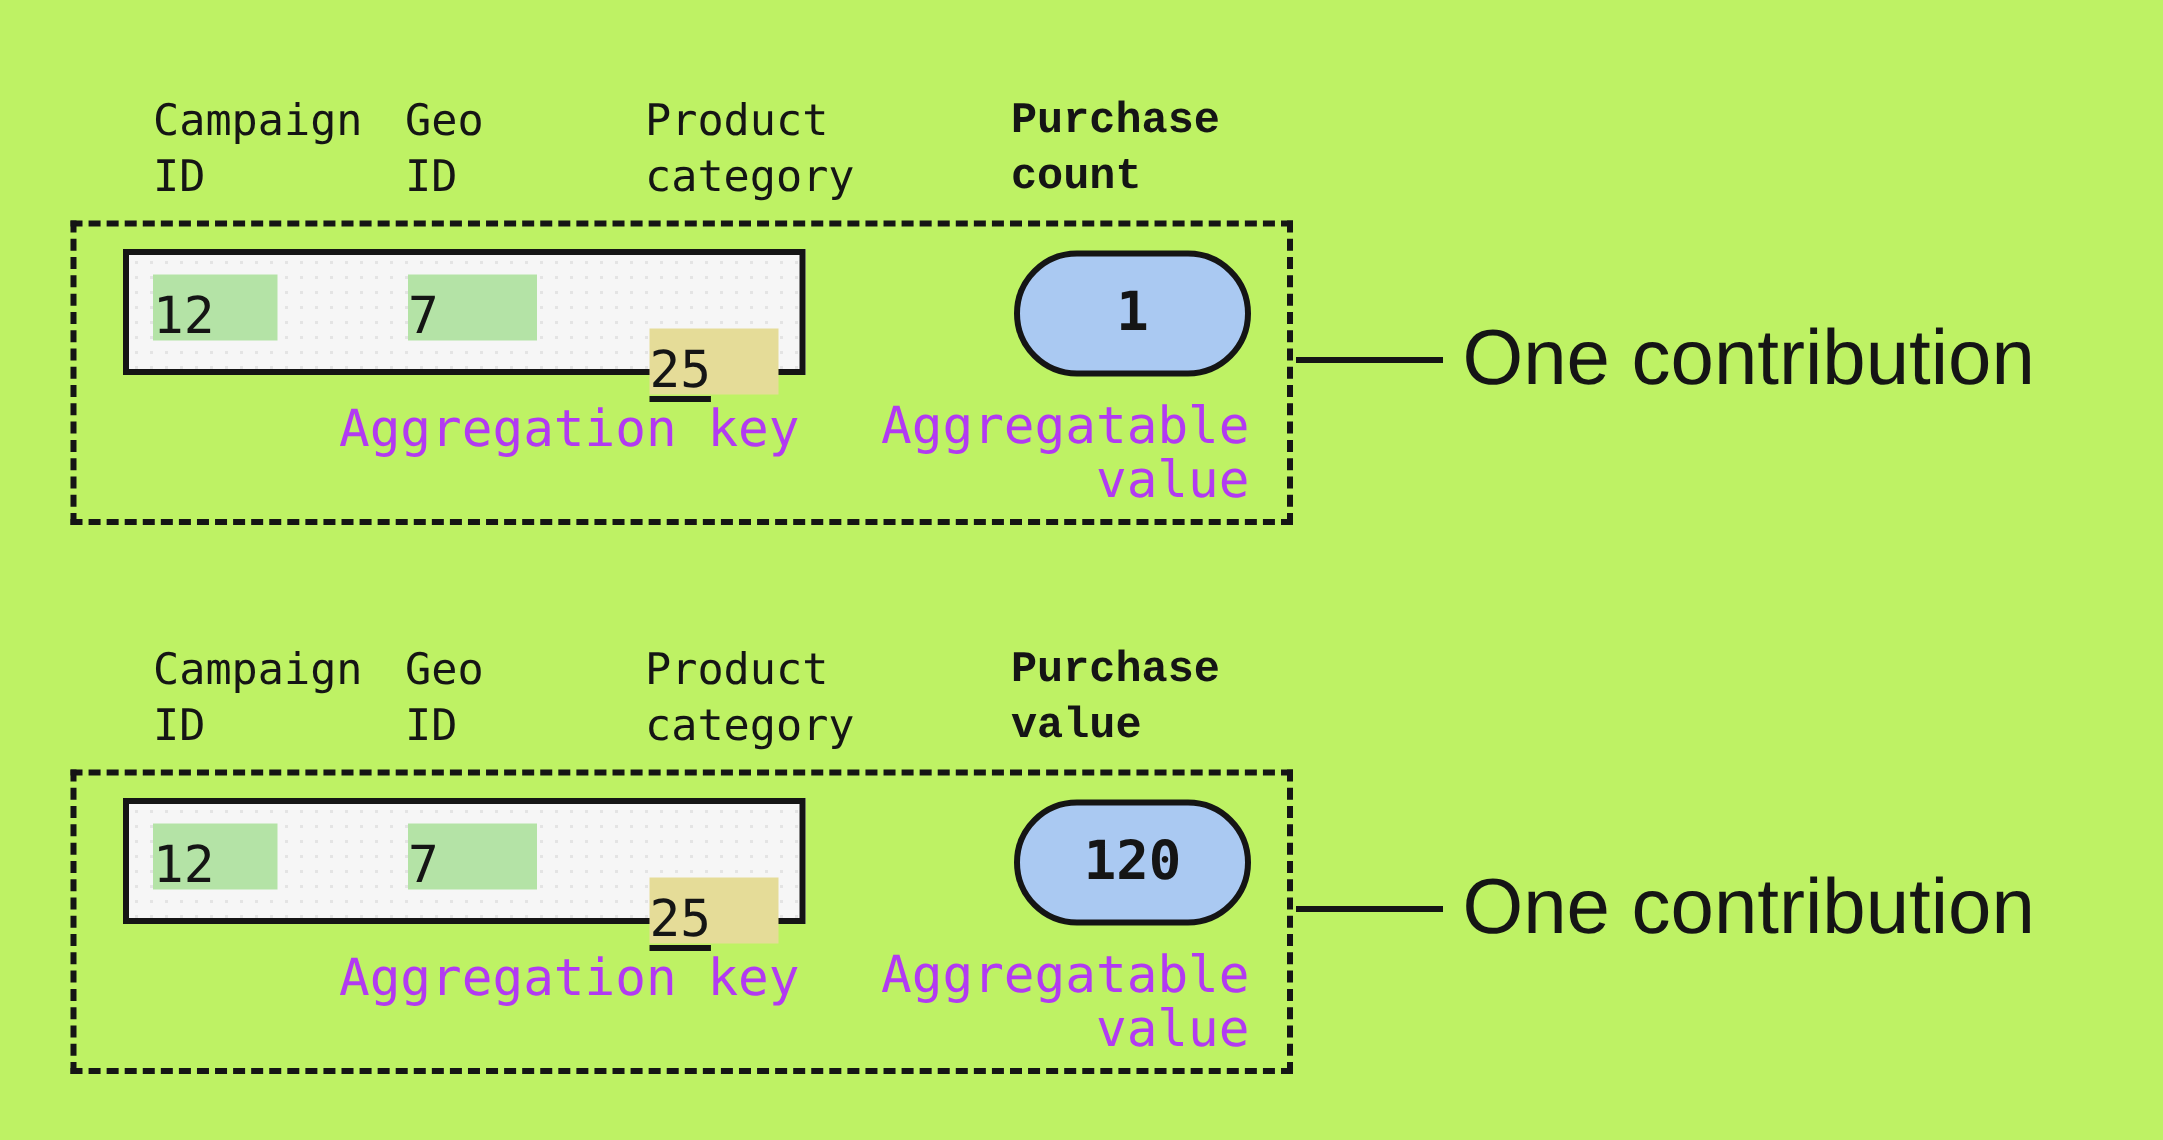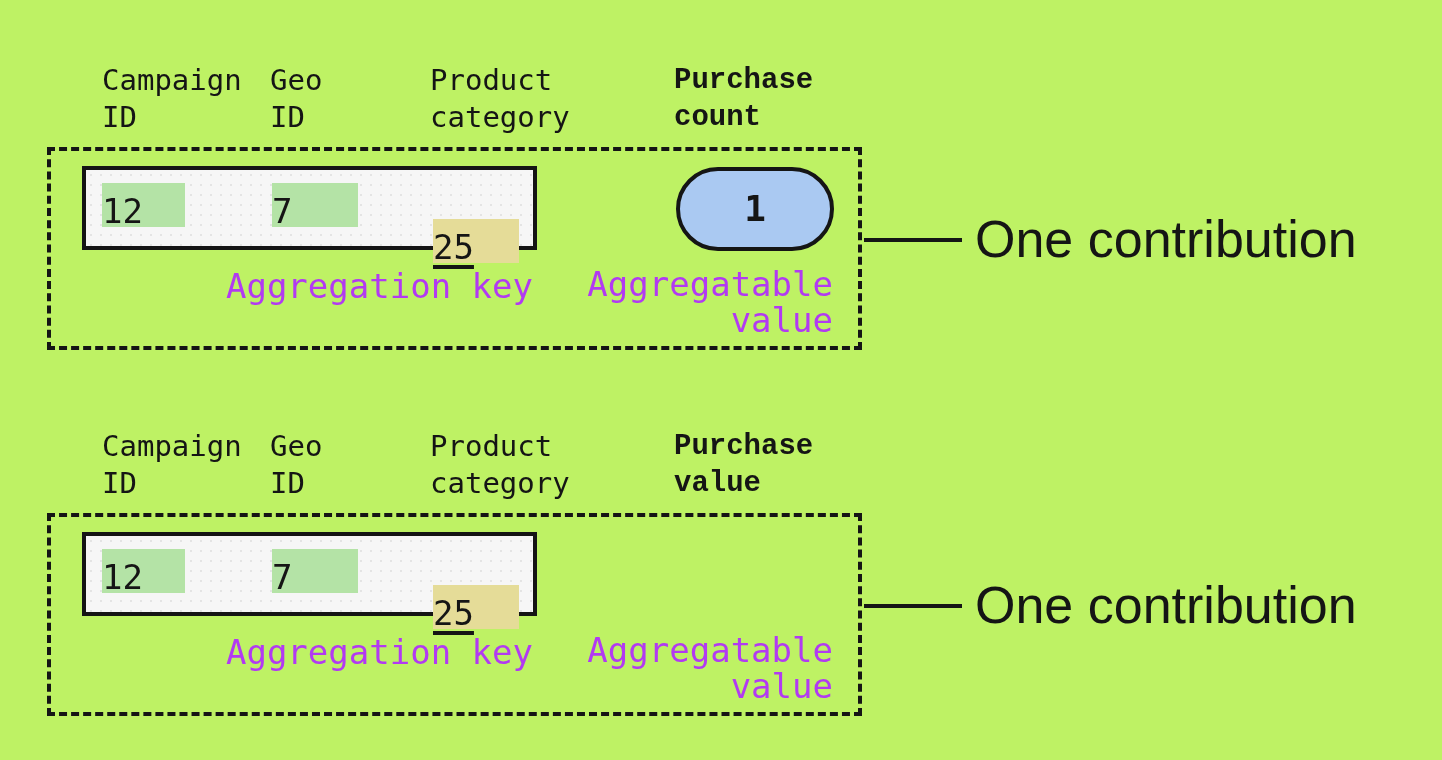--- a/index.html
+++ b/index.html
@@ -157,20 +157,21 @@
     <div class="hdr bold" style="left:674px">Purchase
 value</div>
 
     <div class="dashed-box"></div>
     <div class="row-box"></div>
 
     <div class="cell green" style="left:102px;width:83px">12</div>
     <div class="cell green" style="left:272px;width:86px">7</div>
     <div class="cell yellow underline" style="left:433px;width:86px">25</div>
 
+    <div class="pill">120</div>
 
     <div class="plabel key">Aggregation key</div>
     <div class="plabel value">Aggregatable
 value</div>
 
     <div class="connector"></div>
     <div class="callout">One contribution</div>
   </section>
 
 </div>

